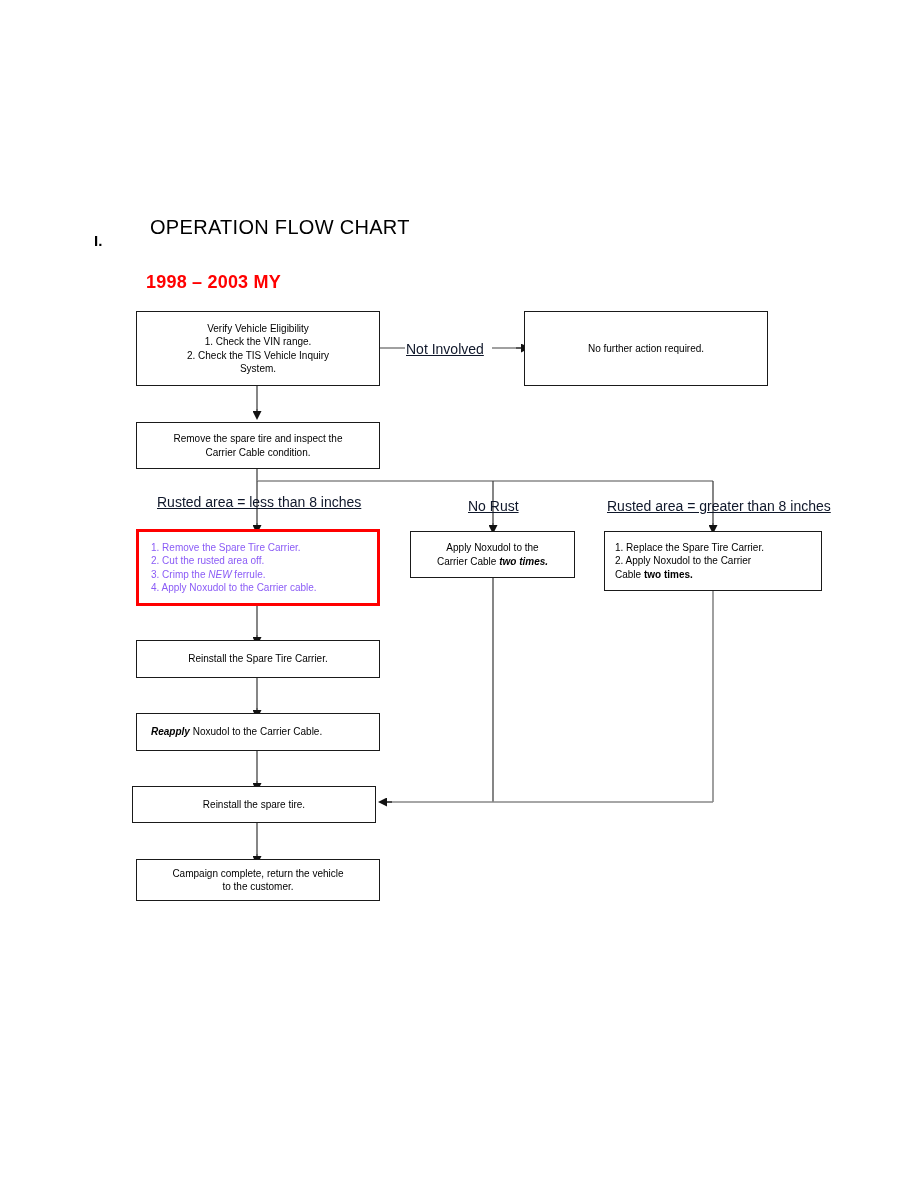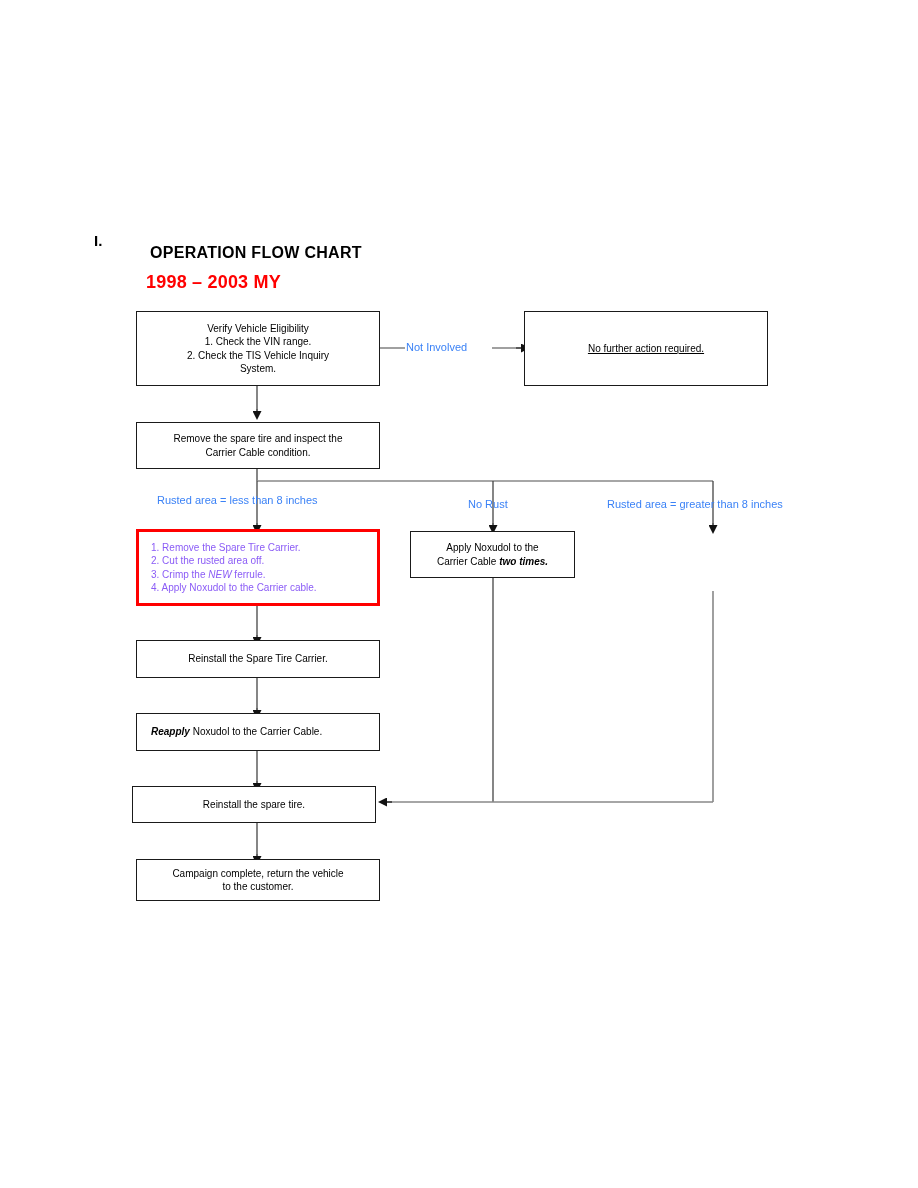--- a/index.html
+++ b/index.html
@@ -34,23 +34,23 @@
     position: absolute;
     left: 94px;
     top: 232px;
     font-size: 15px;
     font-weight: bold;
     letter-spacing: 0.2px;
   }
   .sec-title {
     position: absolute;
     left: 150px;
-    top: 244px;
-    font-size: 16px;
-    font-weight: bold;
+    top: 216px;
+    font-size: 20px;
+    font-weight: normal;
     letter-spacing: 0.3px;
   }
   .sec-sub {
     position: absolute;
     left: 146px;
     top: 272px;
     font-size: 18px;
     font-weight: bold;
     color: #ff0000;
     letter-spacing: 0.2px;
@@ -74,23 +74,24 @@
     border: 3px solid #ff0000;
     color: #8b5cf6;
     justify-content: flex-start;
     text-align: left;
   }
   .node .inner { width: 100%; }
   .node.red .inner { padding-left: 6px; }
 
   .lbl {
     position: absolute;
-    font-size: 11px;
+    font-size: 14px;
     white-space: nowrap;
-    color: #3b82f6;
+    color: #0f172a;
+    text-decoration: underline;
   }
 
   i.em { font-style: italic; }
   b.st { font-weight: bold; }
   .bi { font-weight: bold; font-style: italic; }
 
   .hang {
     display: block;
     padding-left: 15px;
     text-indent: -15px;
@@ -156,21 +157,21 @@
     <div class="inner">
       <div>Verify Vehicle Eligibility</div>
       <div>1. Check the VIN range.</div>
       <div>2. Check the TIS Vehicle Inquiry</div>
       <div>System.</div>
     </div>
   </div>
 
   <div class="lbl" style="left:406px; top:341px;">Not Involved</div>
 
-  <div class="node" style="left:524px; top:311px; width:244px; height:75px;text-decoration:underline;">
+  <div class="node" style="left:524px; top:311px; width:244px; height:75px;">
     <div class="inner">No further action required.</div>
   </div>
 
   <div class="node" style="left:136px; top:422px; width:244px; height:47px;">
     <div class="inner">
       <div>Remove the spare tire and inspect the</div>
       <div>Carrier Cable condition.</div>
     </div>
   </div>
 
@@ -187,20 +188,26 @@
     </div>
   </div>
 
   <div class="node" style="left:410px; top:531px; width:165px; height:47px;">
     <div class="inner">
       <div>Apply Noxudol to the</div>
       <div><span>Carrier Cable </span><span class="bi">two times.</span></div>
     </div>
   </div>
 
+  <div class="node" style="left:604px; top:531px; width:218px; height:60px; justify-content:flex-start; text-align:left;">
+    <div class="inner" style="padding-left:4px;">
+      <div class="hang">1. Replace the Spare Tire Carrier.</div>
+      <div class="hang"><span>2. Apply Noxudol to the Carrier</span><br><span style="display:inline-block;padding-left:0px;"><span>Cable </span><b class="st">two times.</b></span></div>
+    </div>
+  </div>
 
   <div class="node" style="left:136px; top:713px; width:244px; height:38px;">
     <div class="inner" style="text-align:left; padding-left:8px;"><span class="bi">Reapply</span><span> Noxudol to the Carrier Cable.</span></div>
   </div>
 
   <div class="node" style="left:136px; top:640px; width:244px; height:38px;">
     <div class="inner">Reinstall the Spare Tire Carrier.</div>
   </div>
 
   <div class="node" style="left:132px; top:786px; width:244px; height:37px;">

